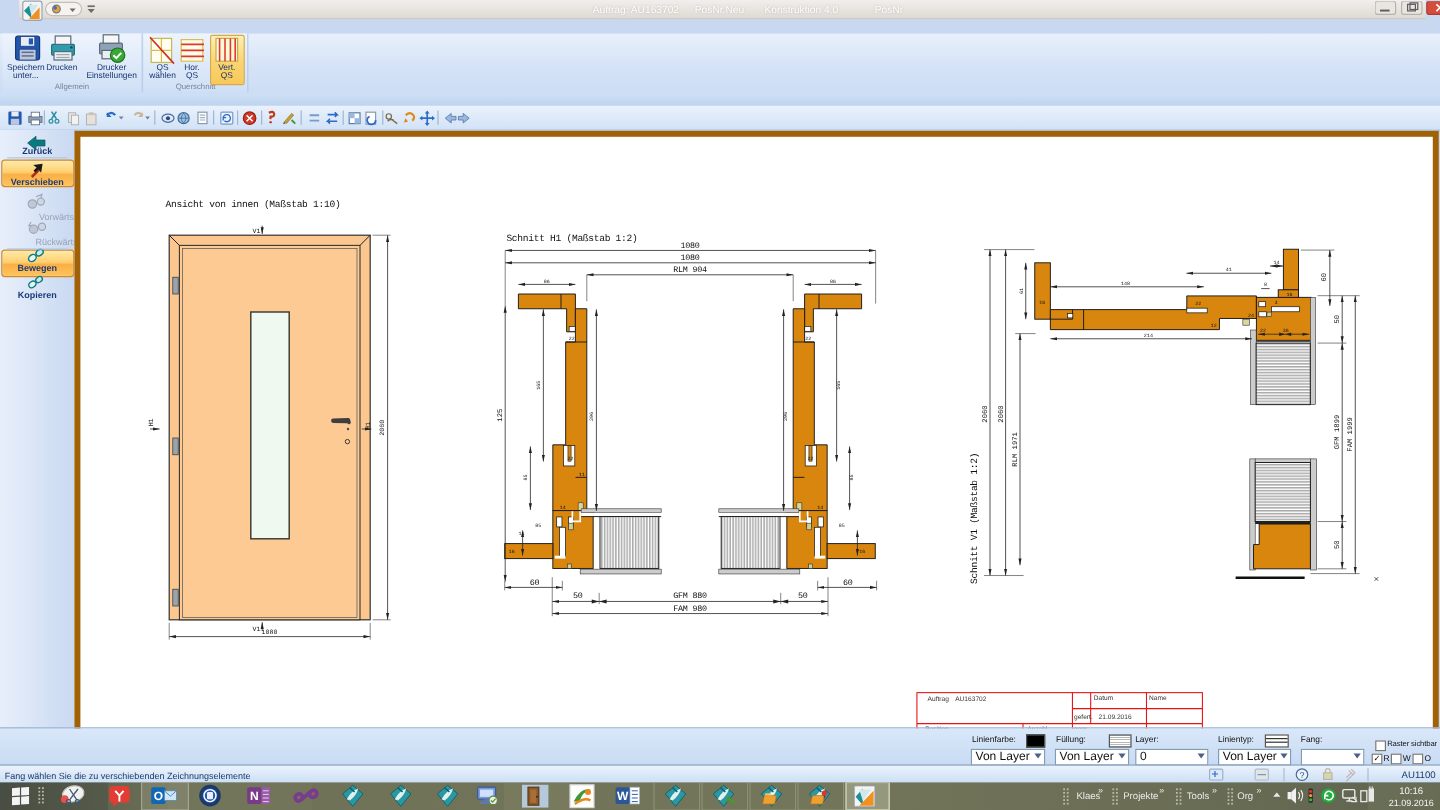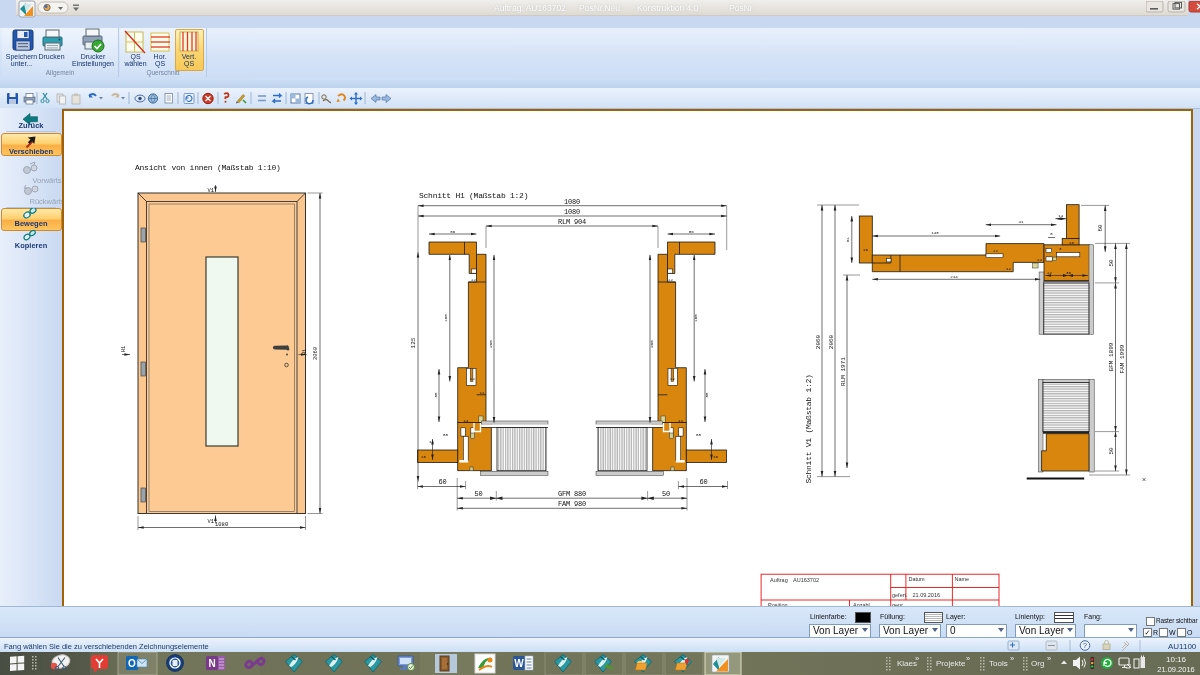--- a/index.html
+++ b/index.html
@@ -29,21 +29,21 @@
 
 #toolbar{left:0;top:88px;width:1200px;height:20px;background:linear-gradient(#eaf2fc,#d2e2f6);border-bottom:1px solid #a9c0de;}
 
 #sidebar{left:0;top:108px;width:62px;height:498px;background:linear-gradient(90deg,#e8effb,#c9d9f1);}
 .sbtxt{position:absolute;width:62px;text-align:center;font-size:7.5px;font-weight:bold;color:#1b3a78;}
 .sbgray{color:#96a3b8;font-weight:normal;margin-left:16px;}
 .sbsep{position:absolute;left:6px;width:50px;border-top:1px solid #b4c6e2;}
 .obtn{position:absolute;left:1px;width:59px;border:1px solid #d08a2e;border-radius:3px;
 background:linear-gradient(#ffe9a8,#ffd070 45%,#fbaf45 55%,#fdc45e);box-shadow:inset 0 0 2px #fff3;}
 
-#canvas{left:62px;top:109px;width:1127px;height:497px;background:#fff;border:2px solid #a16207;}
+#canvas{left:62px;top:109px;width:1127px;height:497px;background:#fff;border:5px solid #a16207;}
 
 #controls{left:0;top:606px;width:1200px;height:31px;background:linear-gradient(#d9e7f9,#c8dbf3);border-top:1px solid #9fb8d8;}
 .clab{position:absolute;font-size:7px;color:#111;white-space:nowrap;}
 .cbox{position:absolute;height:12px;background:#fff;border:1px solid #7f9db9;font-size:10px;color:#111;line-height:12px;padding-left:3px;}
 .carr{position:absolute;right:2px;top:3px;width:0;height:0;border-left:3px solid transparent;border-right:3px solid transparent;border-top:4px solid #4d6185;}
 .cchk{position:absolute;width:7px;height:7px;background:#fff;border:1px solid #777;}
 
 #statusbar{left:0;top:637px;width:1200px;height:15px;background:linear-gradient(#ecf3fc,#cadef5);border-top:1px solid #8ba6c6;}
 
 #taskbar{left:0;top:652px;width:1200px;height:23px;background:linear-gradient(90deg,#4e5345,#6e7157 12%,#73765a 55%,#6b6e55 80%,#5f6450);}

